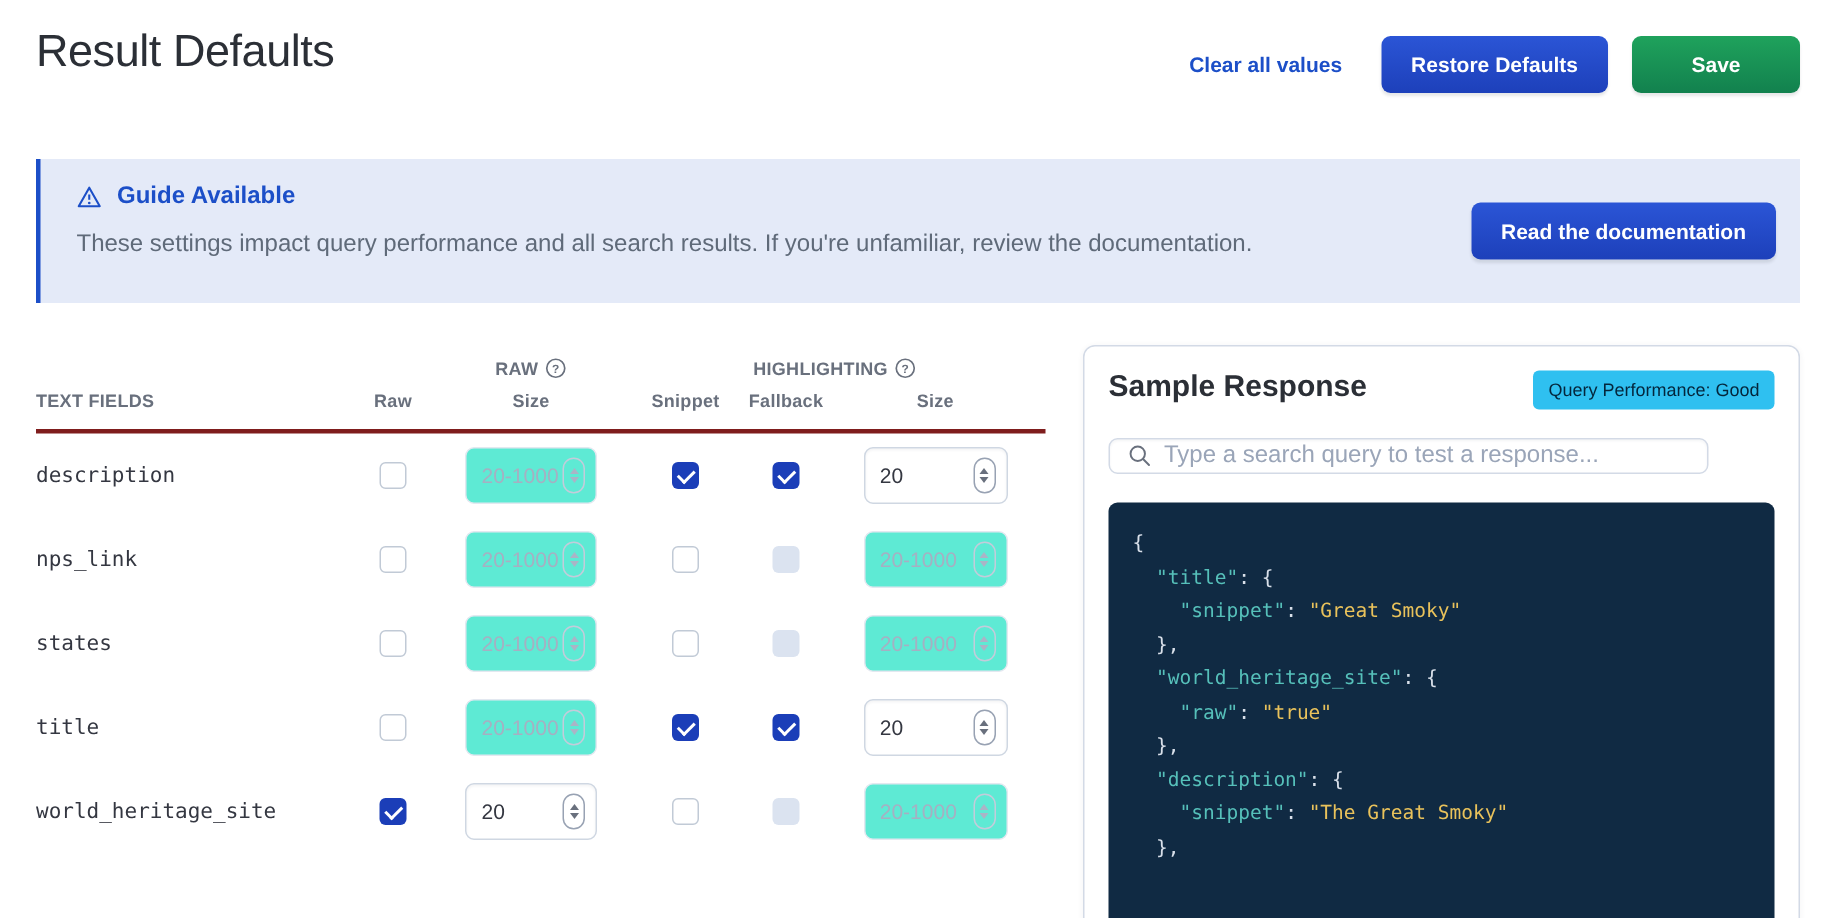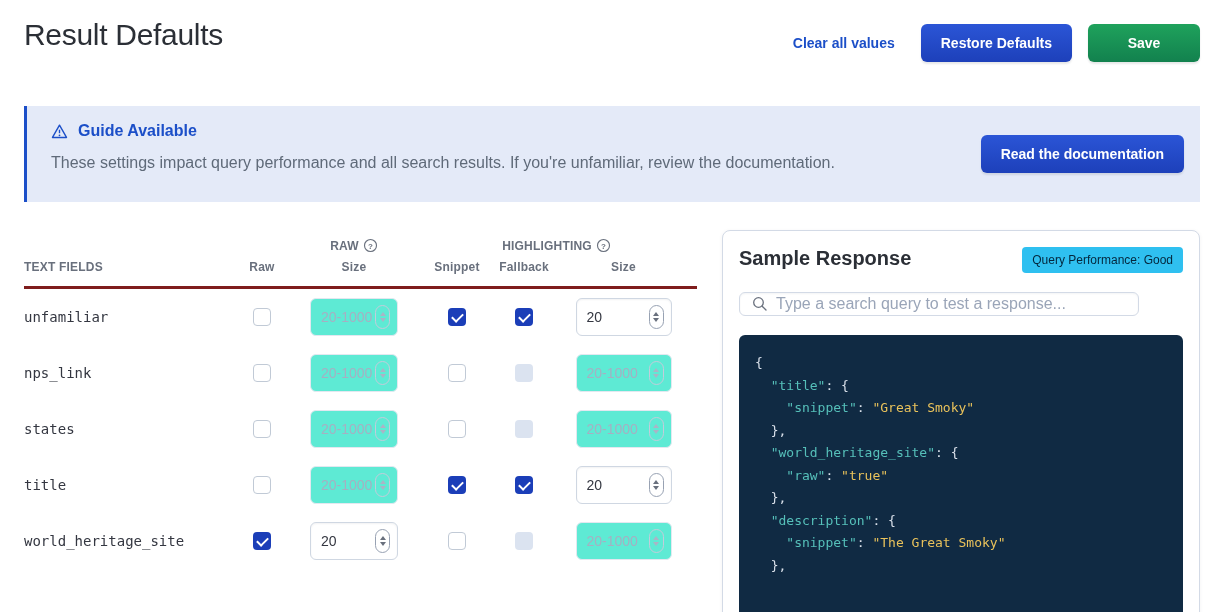--- a/index.html
+++ b/index.html
@@ -137,21 +137,21 @@
       <div class="thead">
         <div class="th">TEXT FIELDS</div>
         <div class="th c-center">Raw</div>
         <div class="th c-center">Size</div>
         <div class="th c-center">Snippet</div>
         <div class="th c-center">Fallback</div>
         <div class="th c-center">Size</div>
       </div>
       <div>
   <div class="trow">
-    <div class="field-name">unfamiliar</div>
+    <div class="field-name">description</div>
     <div class="cell">
               <span class="cb off"></span>
             </div>
     <div class="cell">
               <span class="num num-raw disabled">
                 <input type="text" disabled="" placeholder="20-1000" style="">
                 <span class="stepper">
                   <i class="up"></i>
                   <i class="dn"></i>
                 </span>

